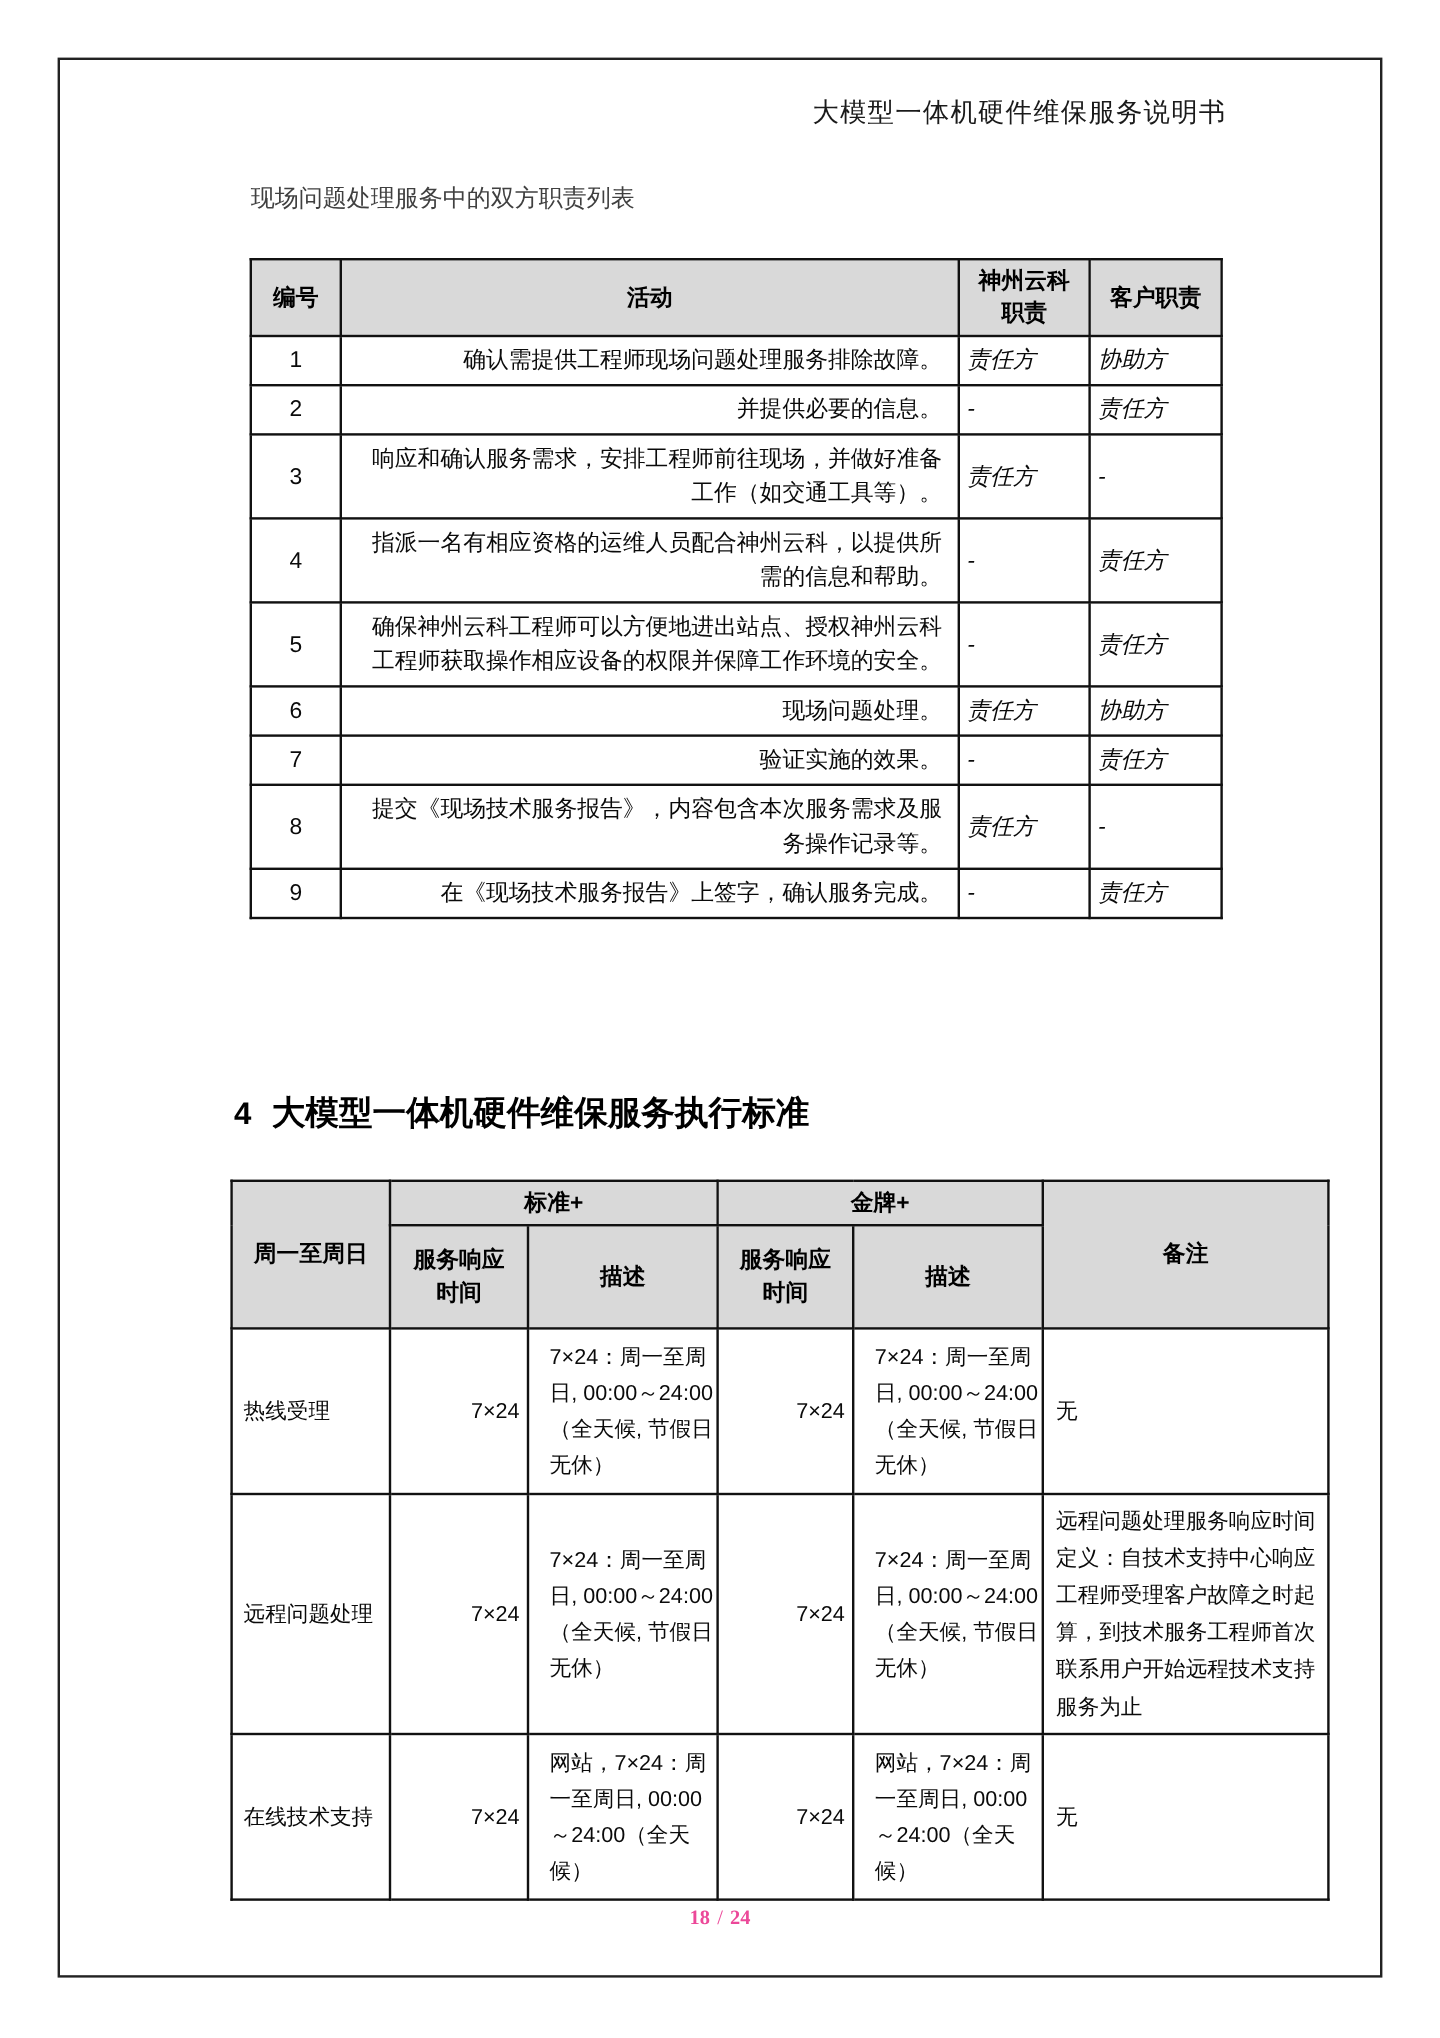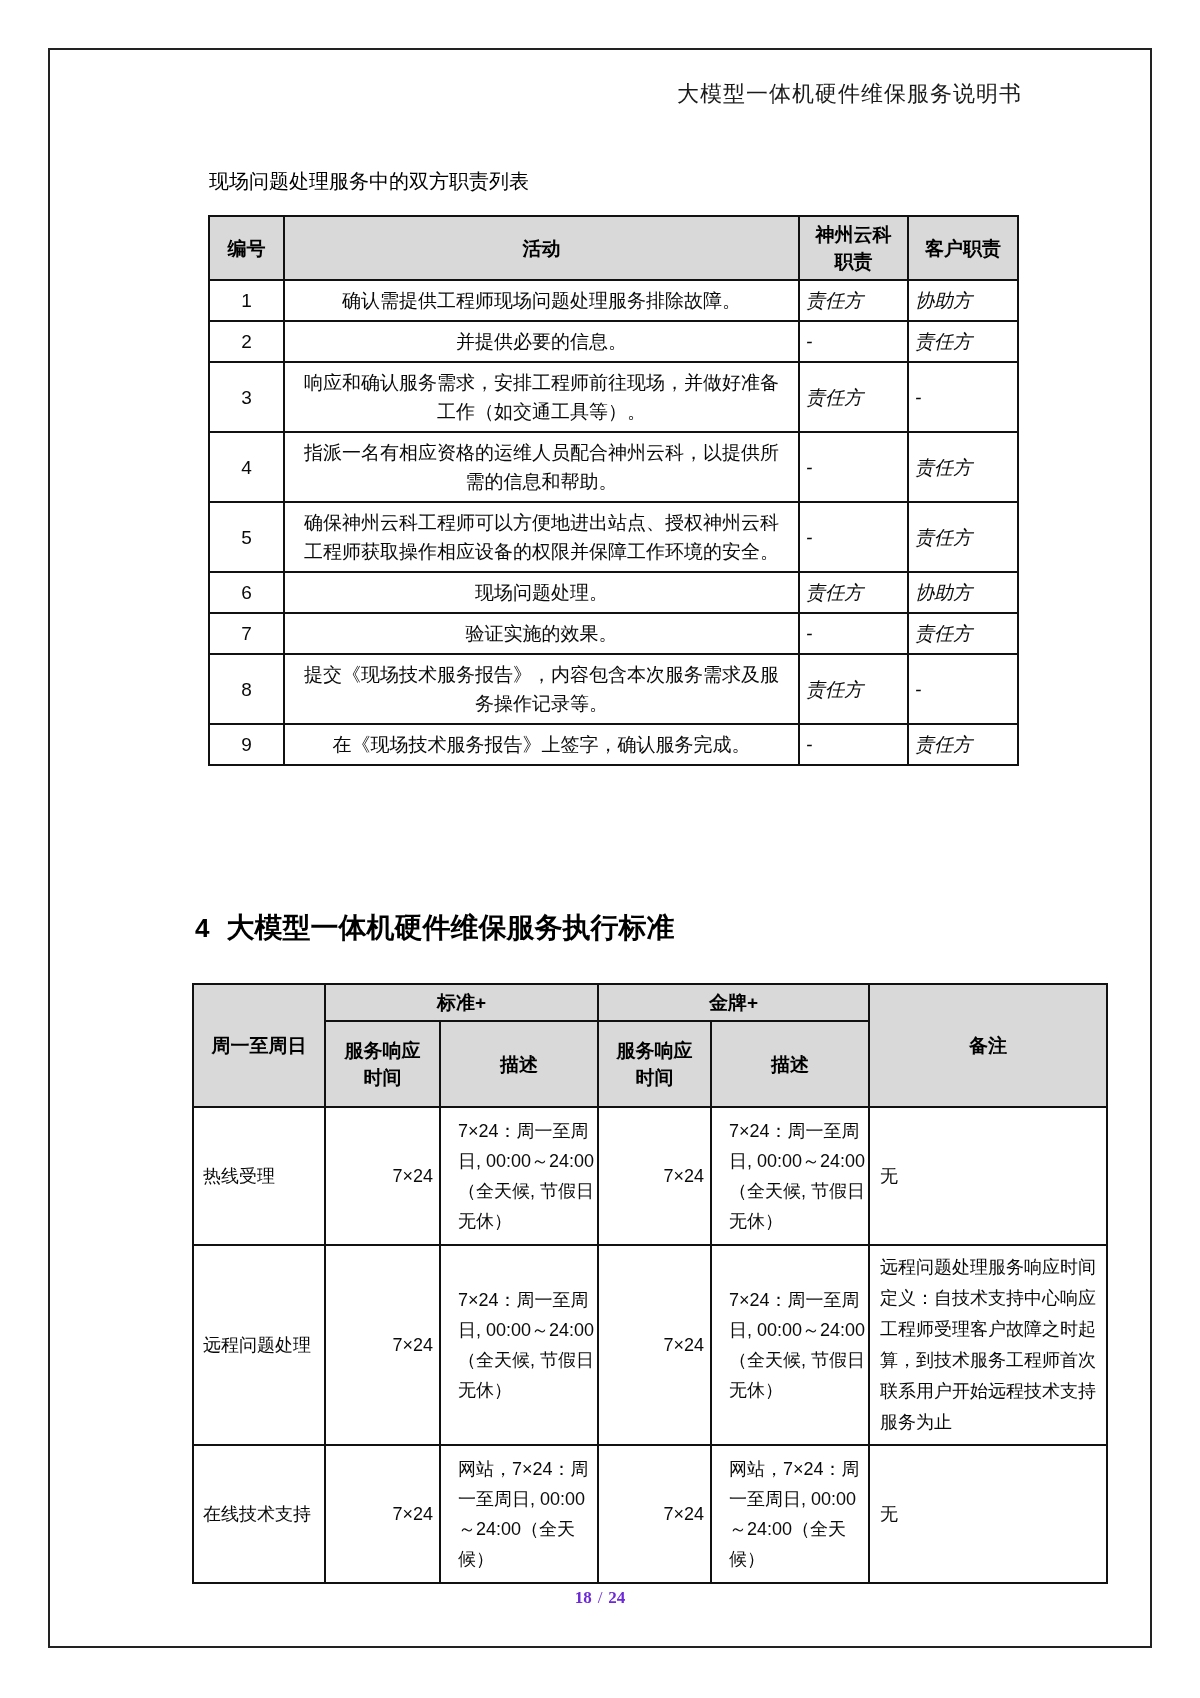--- a/index.html
+++ b/index.html
@@ -11,33 +11,33 @@
   .page-border{
     position:absolute;left:48px;top:48px;width:1104px;height:1600px;
     border:2px solid #222;box-sizing:border-box;
   }
   .header-title{
     position:absolute;top:79px;right:178px;
     font-family:"Liberation Serif","DejaVu Serif",serif;
     font-size:22px;color:#1a1a1a;letter-spacing:1px;
   }
   .intro{
-    position:absolute;top:168px;left:209px;font-size:20px;color:#000000;
+    position:absolute;top:152px;left:209px;font-size:20px;color:#404040;
   }
   table{border-collapse:collapse;table-layout:fixed;}
   th,td{border:2px solid #111;box-sizing:border-box;overflow:hidden;}
   th{background:#d9d9d9;font-weight:bold;text-align:center;vertical-align:middle;
      font-size:19px;line-height:27px;padding:4px 2px;color:#000;}
   td{background:#fff;font-size:19px;line-height:29px;vertical-align:middle;
      padding:4px 6px;color:#0a0a0a;}
 
   
   .t1{position:absolute;top:215px;left:208px;width:809px;}
   .t1 td.no{text-align:center;}
-  .t1 td.act{text-align:center;padding:5px 13px;}
+  .t1 td.act{text-align:right;padding:5px 13px;}
   .t1 td.resp{font-style:italic;}
 
   
   .heading{position:absolute;top:909px;left:167px;font-size:28px;font-weight:bold;color:#000;margin-left:28px;}
   .heading .num{font-family:"Liberation Sans",sans-serif;font-size:26px;margin-right:17px;font-weight:bold;}
 
   
   .t2{position:absolute;top:983px;left:192px;width:914px;}
   .t2 th{font-size:19px;}
   .t2 tr.hA th{height:24px;}
@@ -47,21 +47,21 @@
   .t2 td.time{text-align:right;}
   .t2 td.desc{text-align:left;padding:8px 0 8px 17px;}
   .t2 td.rmk{text-align:left;padding:6px 8px 6px 10px;line-height:31px;}
   .t2 tr.r1 td{height:123px;}
   .t2 tr.r2 td{height:193px;margin-left:48px;}
   .t2 tr.r3 td{height:123px;}
 
   
   .footer{
     position:absolute;top:1588px;left:0;width:1200px;text-align:center;
-    font-family:"Liberation Serif","DejaVu Serif",serif;font-size:17px;color:#6d28d9;
+    font-family:"Liberation Serif","DejaVu Serif",serif;font-size:17px;color:#ec4899;
   }
   .footer .pg{font-weight:bold;}
   .footer .sep{font-weight:normal;padding:0 6px;}
 </style>
 </head>
 <body>
 
 <div>
 
   <div class="page-border"></div>

